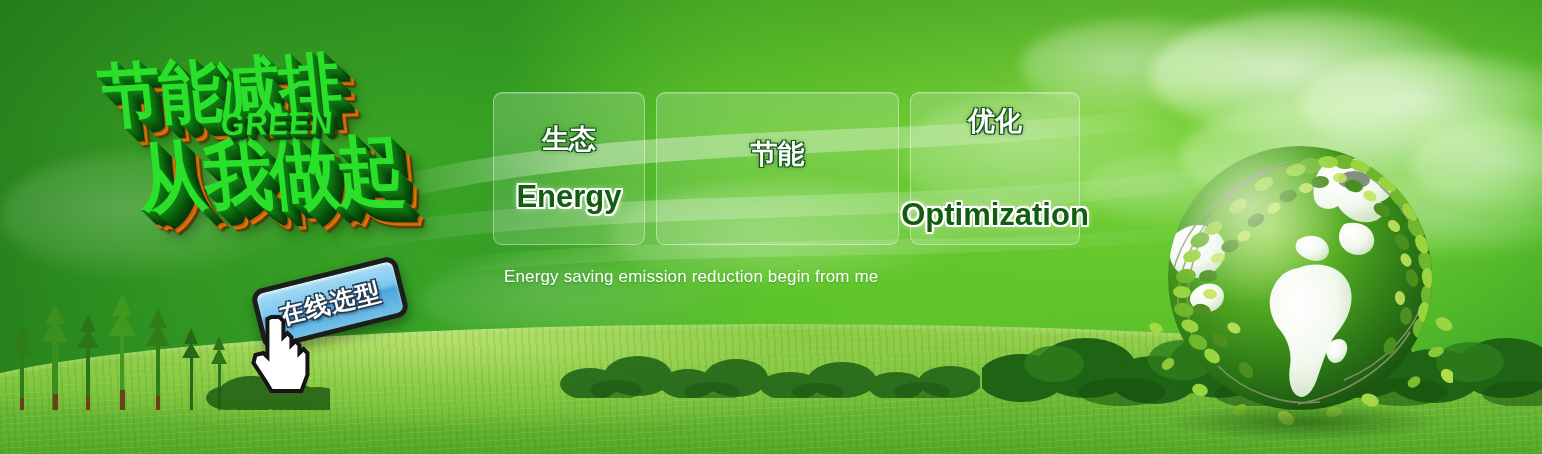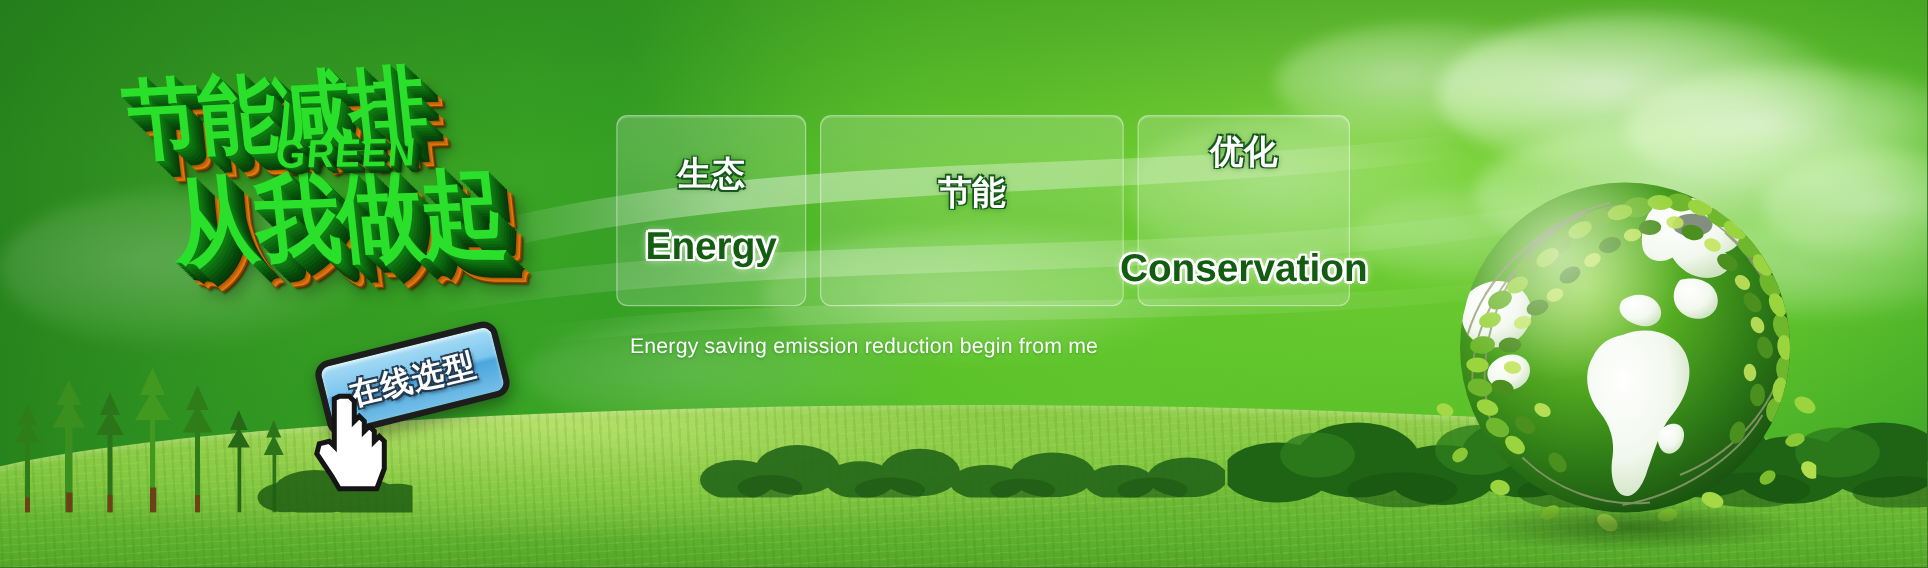--- a/index.html
+++ b/index.html
@@ -325,21 +325,21 @@
   <div class="cards">
     <div class="card w1">
       <div class="card-cn">生态</div>
       <div class="card-en">Energy</div>
     </div>
     <div class="card w2">
       <div class="card-cn">节能</div>
     </div>
     <div class="card w3">
       <div class="card-cn">优化</div>
-      <div class="card-en">Conservation</div>
+      <div class="card-en">Optimization</div>
     </div>
   </div>
 
   <div class="subtitle">Energy saving emission reduction begin from me</div>
 
   <div class="ground">
     <div class="ground-texture"></div>
   </div>
 
   <svg class="trees-left" viewBox="0 0 330 120" preserveAspectRatio="none">

